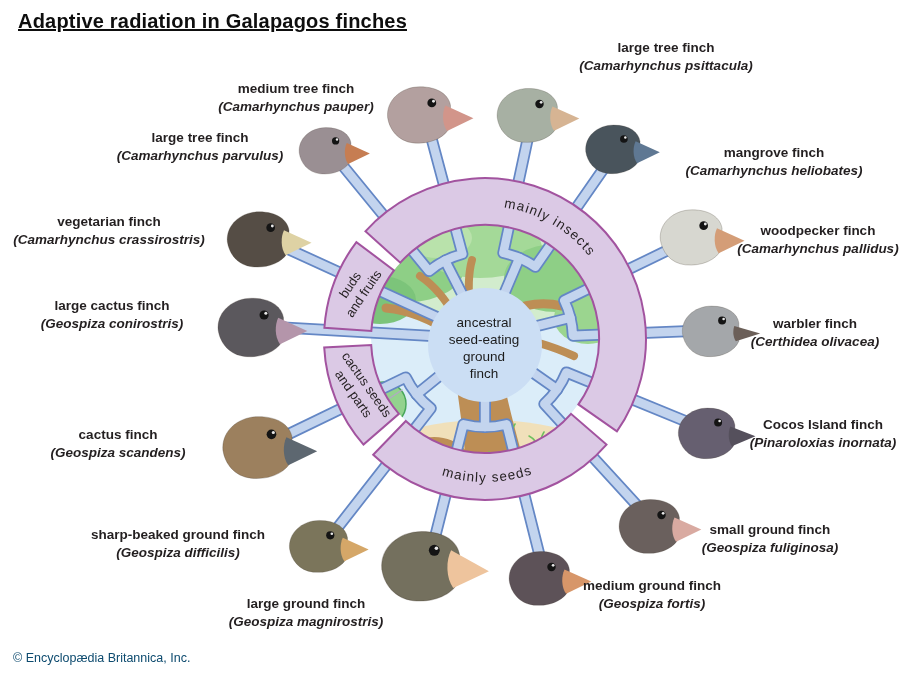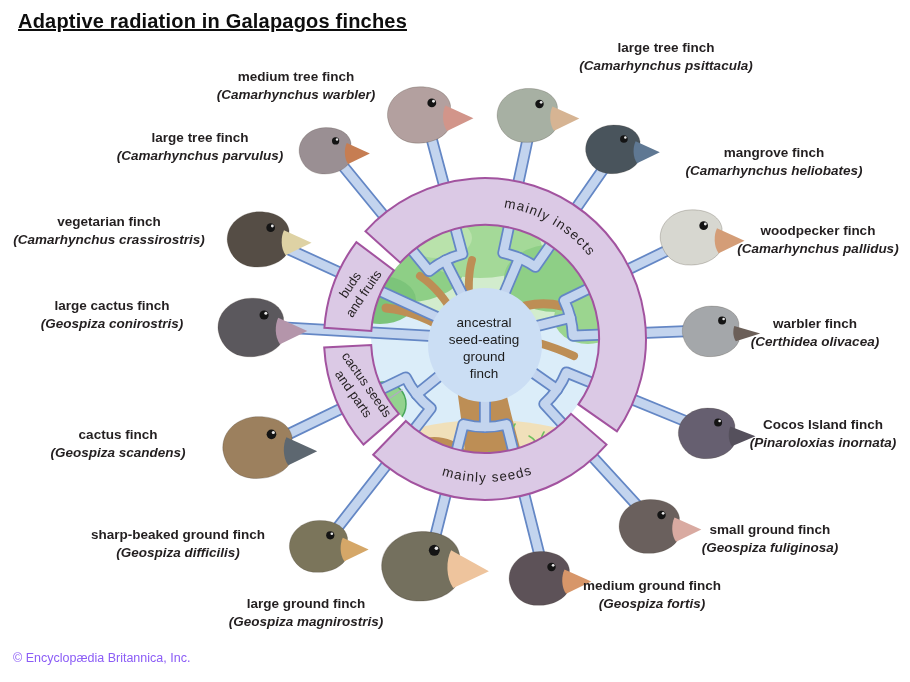--- a/index.html
+++ b/index.html
@@ -8,21 +8,21 @@
     background:#ffffff;
     font-family:"Liberation Sans", sans-serif;
     color:#231f20;
   }
   .page-title{
     position:absolute;left:18px;top:10px;
     font-size:20px;font-weight:bold;color:#0e0e0e;letter-spacing:.2px;text-decoration:underline;
   }
   .copyright{
     position:absolute;left:13px;top:651px;
-    font-size:12.5px;color:#8b5cf6;
+    font-size:12.5px;color:#0c4a6e;
   }
   svg.hub{position:absolute;left:0;top:0;z-index:1;}
   .finch-head{position:absolute;z-index:3;}
   .finch-head svg{display:block;width:100%;height:100%;}
   .finch-label{
     position:absolute;width:240px;text-align:center;z-index:4;
     font-size:13.5px;line-height:18px;color:#231f20;font-weight:bold;
   }
   .fspecies{font-style:italic;}
   .head-shape{stroke:rgba(60,50,40,.28);stroke-width:1;}
@@ -265,23 +265,23 @@
 </div>
 <div class="finch-head" style="left:496px;top:545px;width:98px;height:65px">
   <svg viewBox="0 0 120 80">
       <path class="head-shape" d="M16,44 C14,24 32,8 54,8 C76,8 88,18 90,30 L90,54 C84,68 66,76 46,74 C28,72 18,58 16,44 Z" fill="#5d5258"></path>
       <path d="M84,30 L117,45 L86,60 C80,52 80,38 84,30 Z" fill="#d79669"></path>
       <circle cx="68" cy="27" r="5.2" fill="#141414"></circle>
       <circle cx="70" cy="25" r="1.7" fill="#ffffff" opacity="0.9"></circle>
     </svg>
 </div>
 
-<div class="finch-label" style="left:176px;top:68px">
+<div class="finch-label" style="left:176px;top:80px">
   <div class="fname">medium tree finch</div>
-  <div class="fspecies">(Camarhynchus warbler)</div>
+  <div class="fspecies">(Camarhynchus pauper)</div>
 </div>
 <div class="finch-label" style="left:546px;top:39px">
   <div class="fname">large tree finch</div>
   <div class="fspecies">(Camarhynchus psittacula)</div>
 </div>
 <div class="finch-label" style="left:80px;top:129px">
   <div class="fname">large tree finch</div>
   <div class="fspecies">(Camarhynchus parvulus)</div>
 </div>
 <div class="finch-label" style="left:654px;top:144px">

